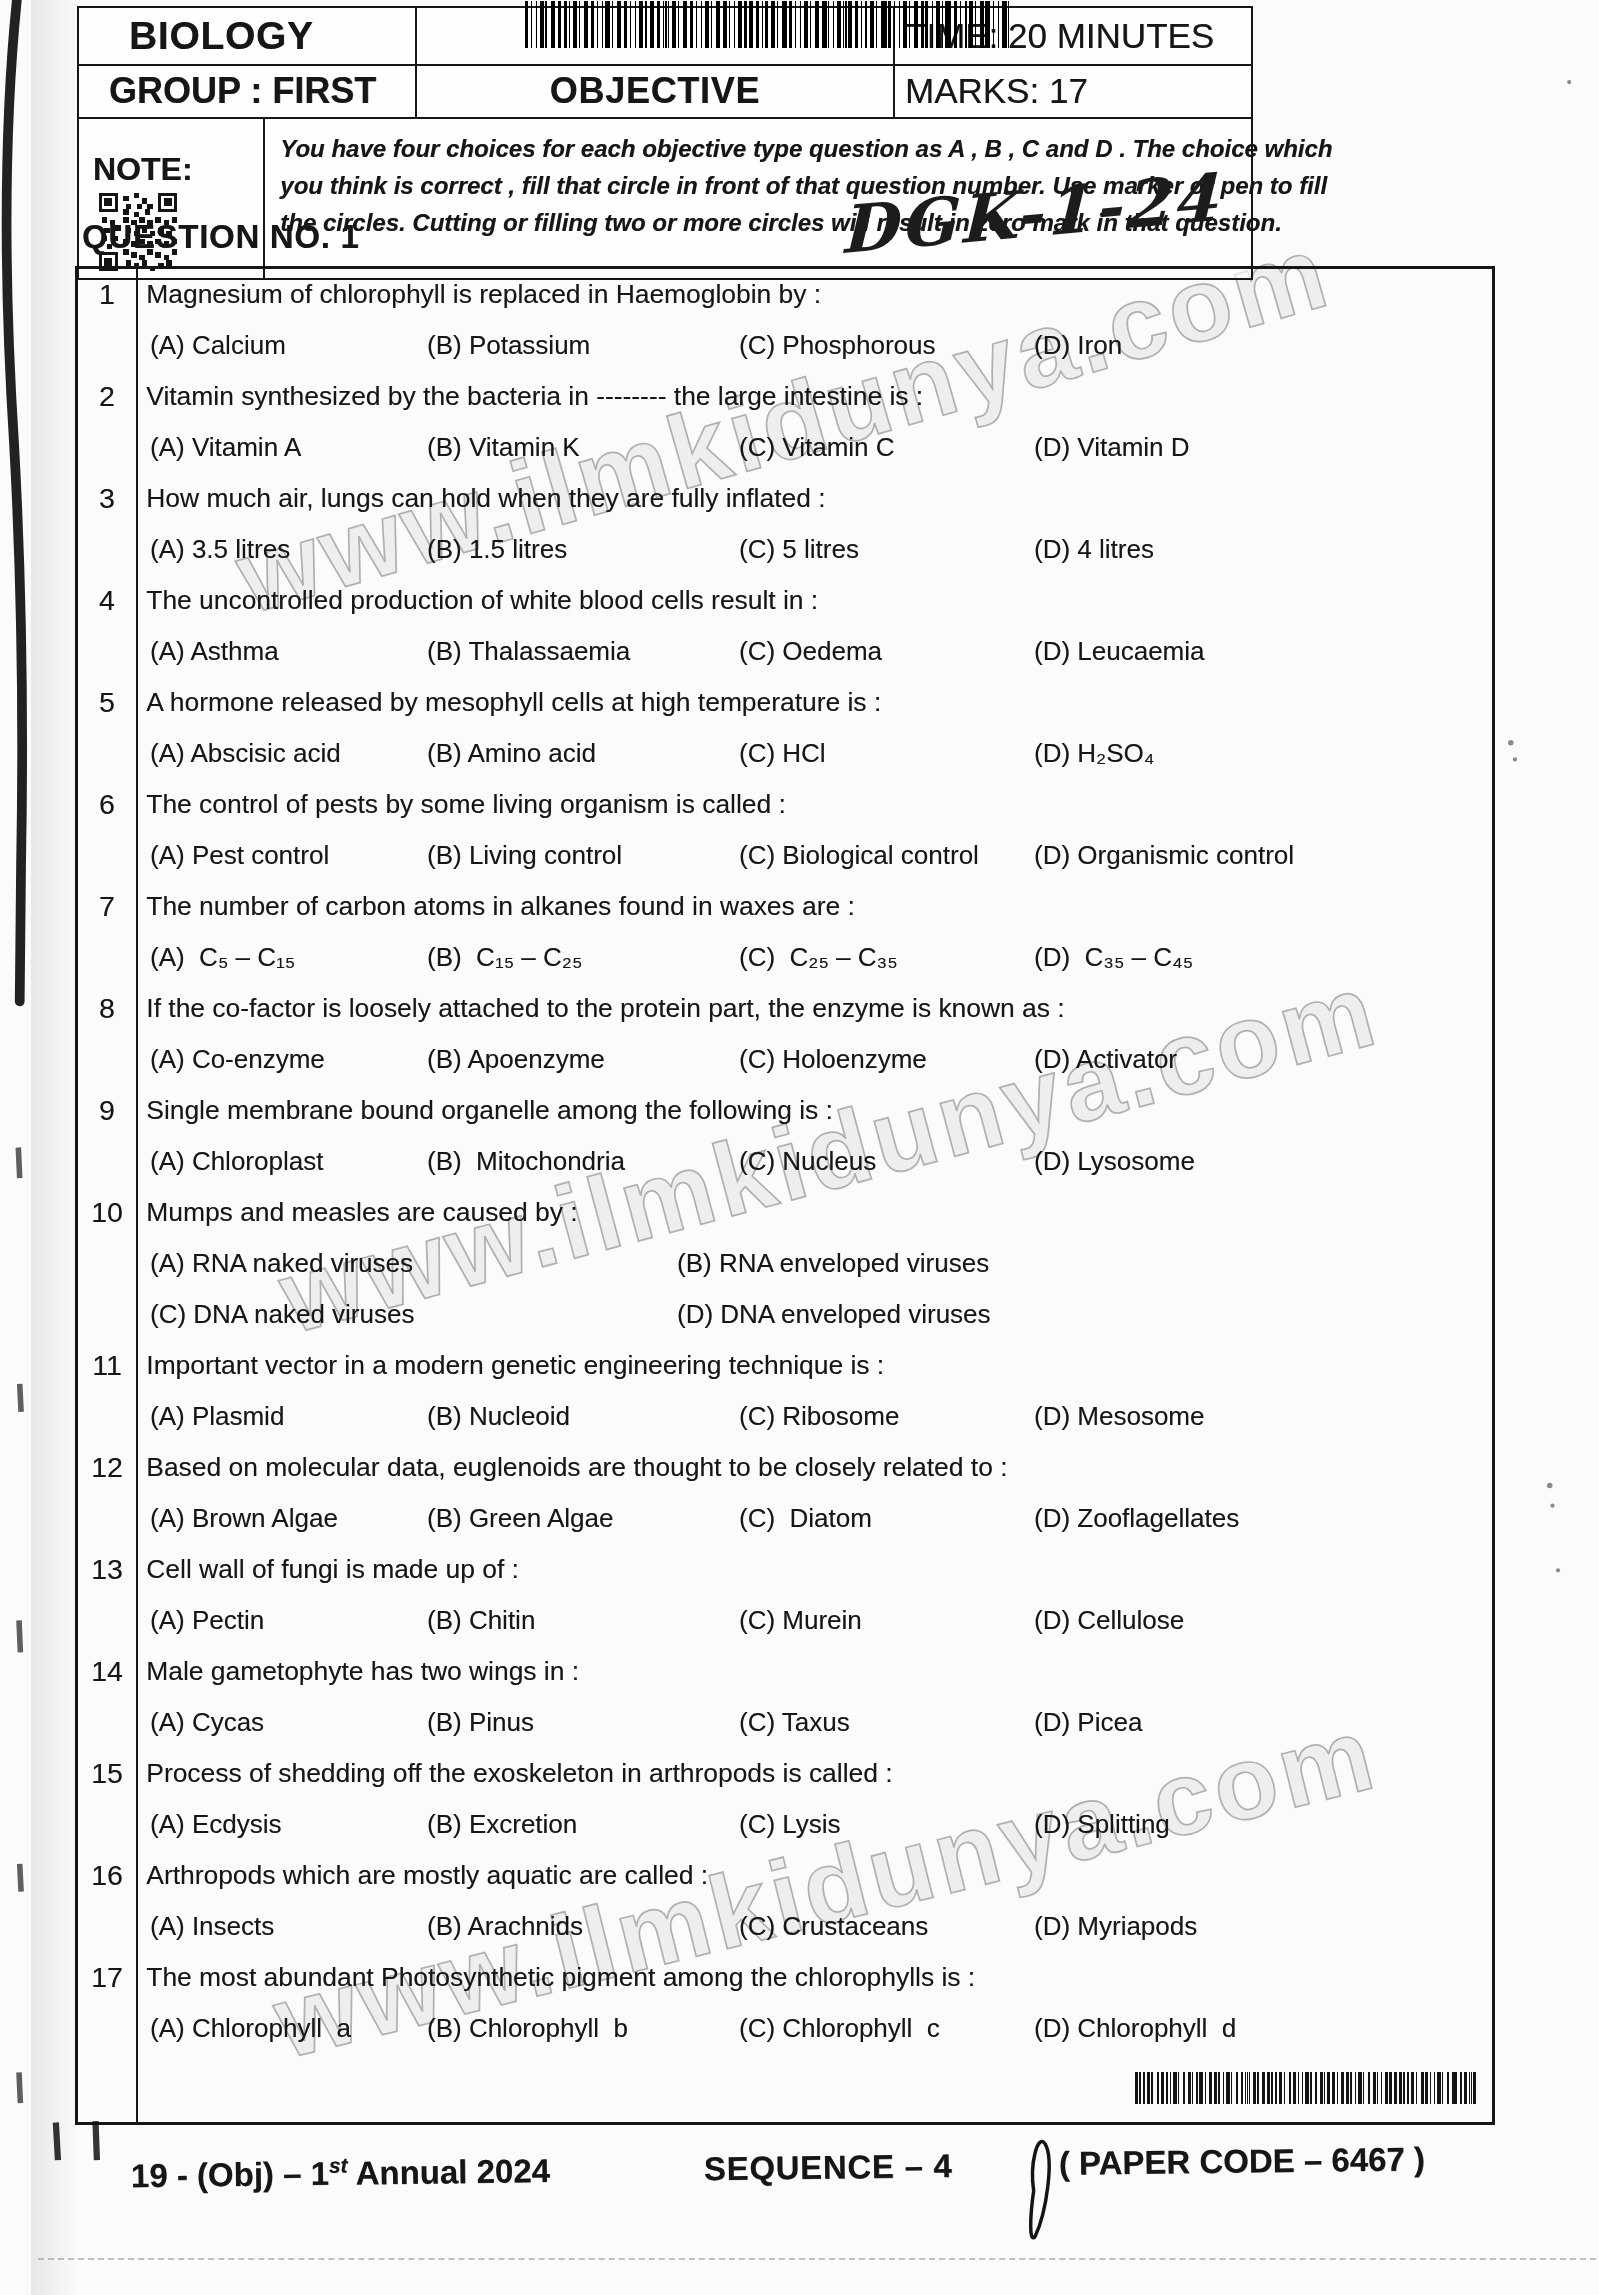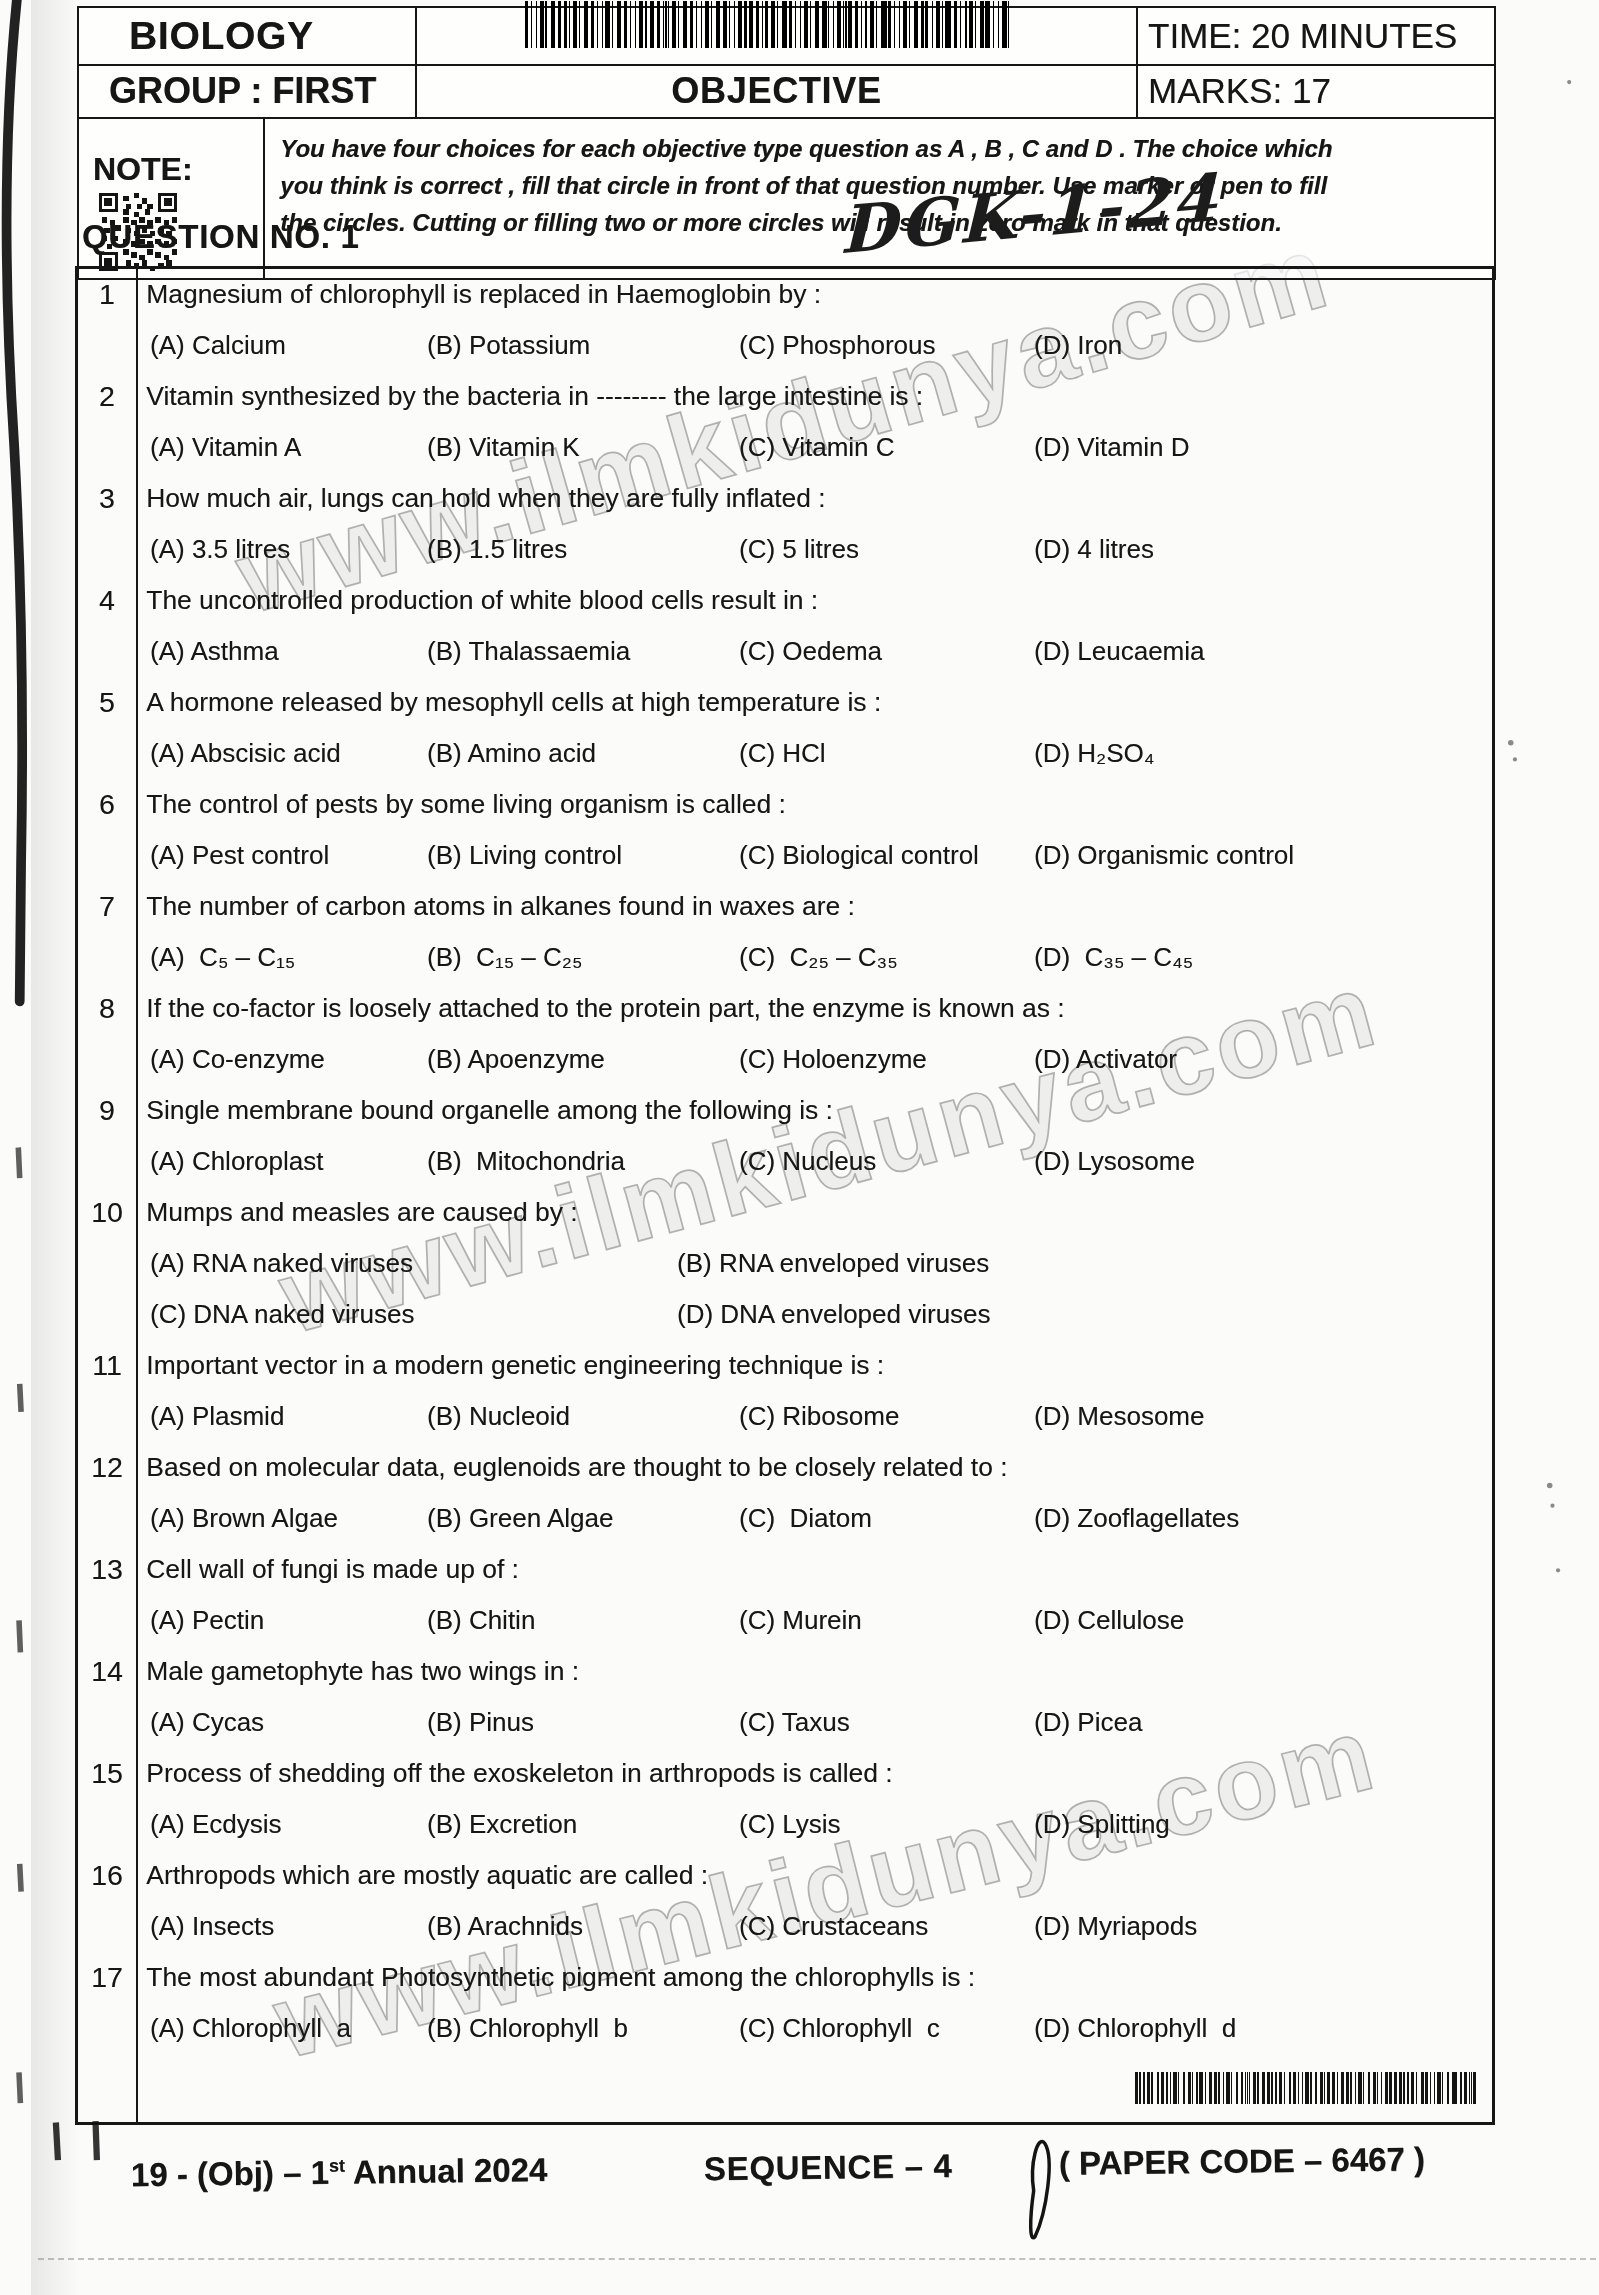--- a/index.html
+++ b/index.html
@@ -13,21 +13,21 @@
     color:var(--ink);
   }
   .ink{text-shadow:0.3px 0.3px 0.5px rgba(25,25,25,.55);}
   .soft{text-shadow:0.2px 0.2px 0.3px rgba(25,25,25,.4);}
 
   
   .scanband{position:absolute;left:31px;top:0;width:49px;height:2295px;
     background:linear-gradient(90deg,rgba(0,0,0,.08),rgba(0,0,0,0));}
 
   
-  .htable{position:absolute;left:77px;top:5.6px;width:1419px;border:2.8px solid var(--ink);box-sizing:border-box;background:rgba(255,255,255,.65);}
+  .htable{position:absolute;left:77px;top:5.6px;width:1176px;border:2.8px solid var(--ink);box-sizing:border-box;background:rgba(255,255,255,.65);}
   .hrow{display:flex;box-sizing:border-box;}
   .hrow1{height:58px;border-bottom:2.8px solid var(--ink);}
   .hrow2{height:53px;border-bottom:2.8px solid var(--ink);}
   .hrow3{min-height:117px;}
   .hc{box-sizing:border-box;display:flex;align-items:center;}
   .hc-subject{flex:0 0 338px;border-right:2.8px solid var(--ink);padding-left:50px;font-size:39px;font-weight:800;letter-spacing:0.7px;}
   .hc-mid{flex:1;border-right:2.8px solid var(--ink);}
   .hc-right{flex:0 0 356px;padding-left:10px;font-size:35px;font-weight:400;}
   .hc-group{flex:0 0 338px;border-right:2.8px solid var(--ink);padding-left:30px;font-size:36px;font-weight:800;}
   .hc-objective{flex:1;border-right:2.8px solid var(--ink);justify-content:center;font-size:36px;font-weight:800;letter-spacing:0.7px;}
@@ -71,21 +71,21 @@
   .wm{position:absolute;font-size:104px;font-weight:700;letter-spacing:4.2px;white-space:nowrap;
     color:rgba(130,130,130,.10);-webkit-text-stroke:1.7px rgba(120,120,120,.55);
     transform-origin:left bottom;pointer-events:none;}
   .wm1{left:257px;top:518px;transform:rotate(-16deg);}
   .wm2{left:299px;top:1238px;transform:rotate(-15deg);}
   .wm3{left:292px;top:1963px;transform:rotate(-14deg);}
 
   
   .footer{position:absolute;left:0;top:2148px;width:1600px;height:63px;font-weight:800;transform:rotate(-.7deg);}
   .f-left{position:absolute;left:131px;top:0;font-size:33px;}
-  .f-left sup{font-size:18px;vertical-align:super;}
+  .f-left sup{font-size:21px;vertical-align:super;font-style:italic;}
   .f-seq{position:absolute;left:704px;top:1.4px;font-size:33px;letter-spacing:0.7px;}
   .f-code{position:absolute;left:1059px;top:0;font-size:33px;}
   .noise-line{position:absolute;left:38px;top:2258px;width:1558px;border-top:2.8px dashed rgba(60,60,60,.30);}
 
   .overlay{position:absolute;left:0;top:0;pointer-events:none;}
 </style>
 </head>
 <body>
 
 <div class="scanband"></div>

